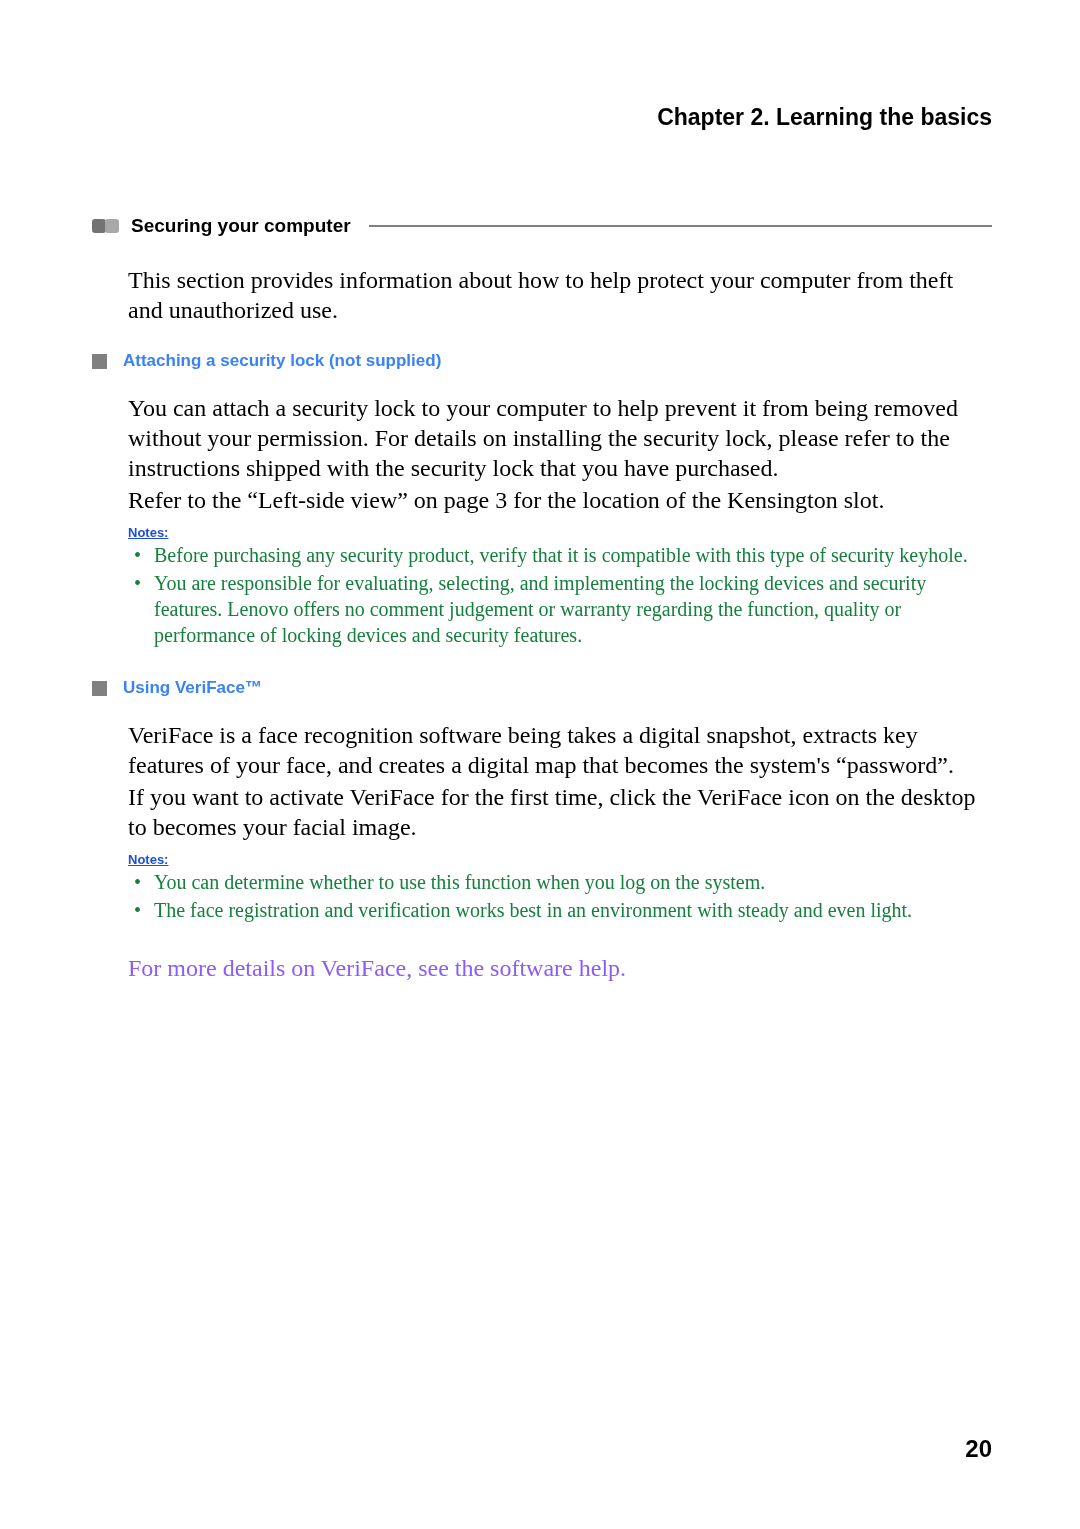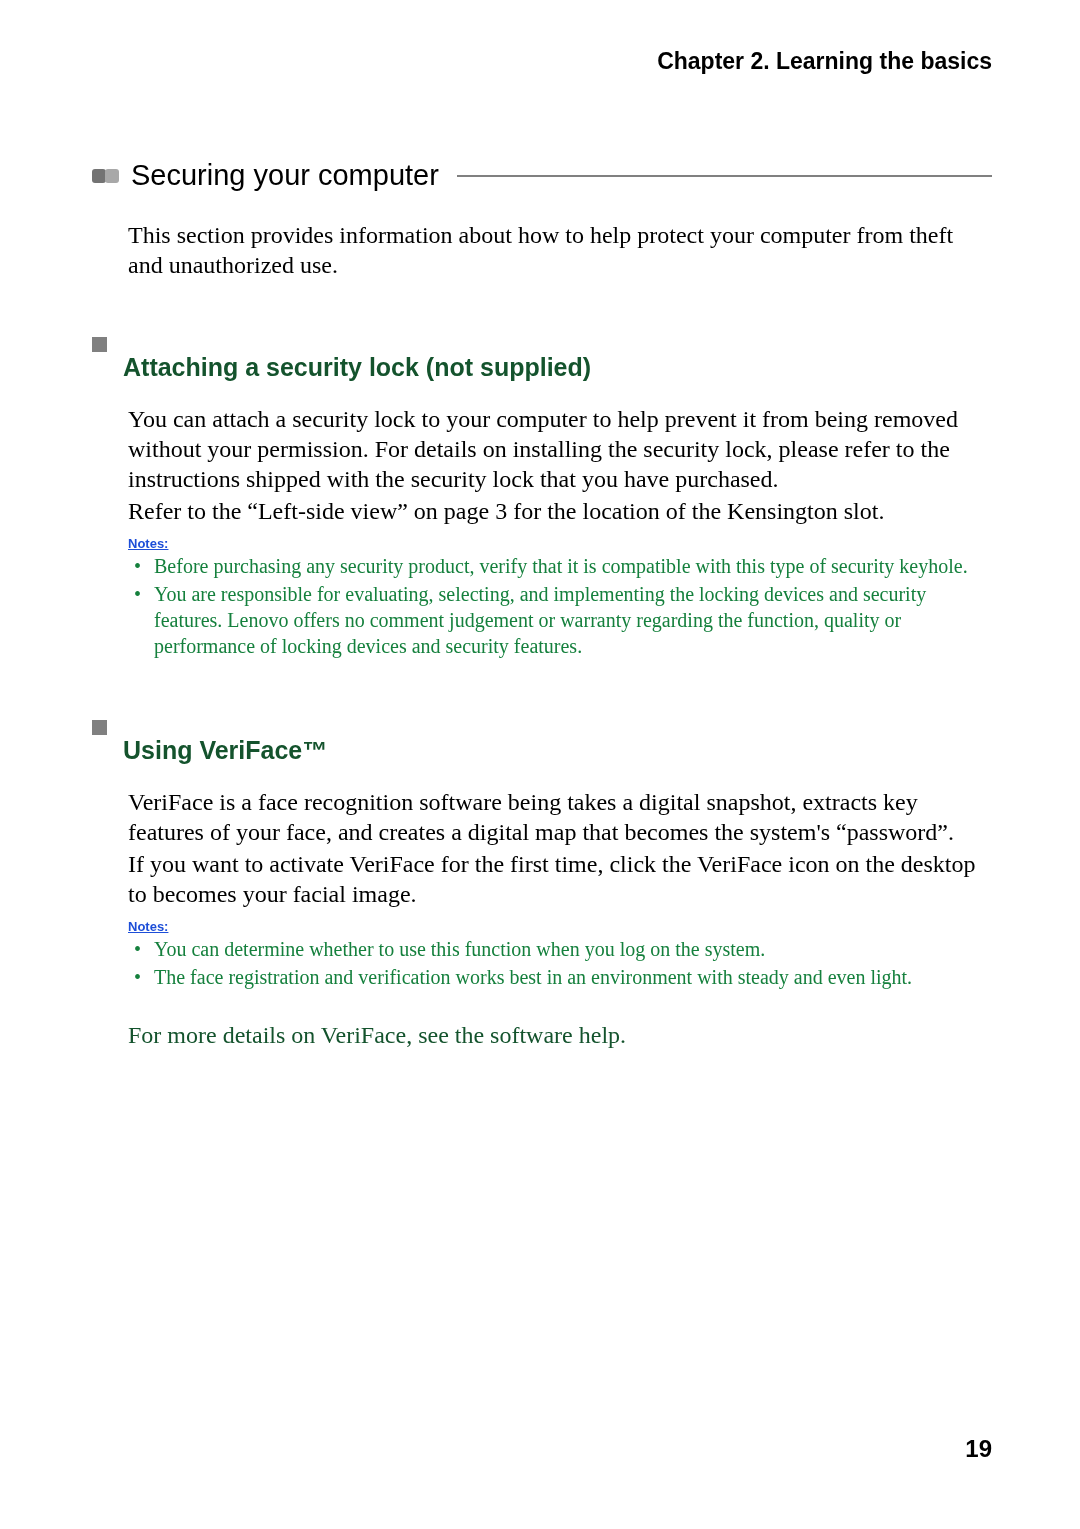--- a/index.html
+++ b/index.html
@@ -5,21 +5,21 @@
     * { margin: 0; padding: 0; box-sizing: border-box; }
     body {
       width: 1080px;
       height: 1529px;
       background: #fff;
       font-family: Georgia, 'Times New Roman', serif;
       color: #000;
       position: relative;
     }
     .page {
-      padding: 48px 88px 0 92px;
+      padding: 104px 88px 0 92px;
     }
     .chapter-header {
       font-family: Arial, Helvetica, sans-serif;
       font-weight: bold;
       font-size: 23px;
       text-align: right;
       color: #000;
       margin-bottom: 84px;
     }
     .section-row {
@@ -35,22 +35,22 @@
     }
     .sq {
       width: 14px;
       height: 14px;
       border-radius: 3px;
     }
     .sq.dark { background: #737373; }
     .sq.light { background: #a8a8a8; margin-left: -1px; }
     .section-title {
       font-family: Arial, Helvetica, sans-serif;
-      font-weight: normal;
-      font-size: 29px;
+      font-weight: bold;
+      font-size: 19px;
       color: #000;
       white-space: nowrap;
     }
     .section-rule {
       flex: 1;
       height: 2px;
       background: #808080;
       margin-left: 6px;
     }
     .body-text {
@@ -69,23 +69,22 @@
     }
     .subhead-square {
       width: 15px;
       height: 15px;
       background: #808080;
       flex-shrink: 0;
     }
     .subhead-title {
       font-family: Arial, Helvetica, sans-serif;
       font-weight: bold;
-      font-size: 25px;
-      color: #14532d;
-      margin-top: 47px;
+      font-size: 17px;
+      color: #3b82f6;
     }
     .para {
       font-size: 24px;
       line-height: 1.25;
       margin-left: 36px;
       color: #000;
     }
     .para + .para { margin-top: 2px; }
     .notes-block {
       margin-left: 36px;
@@ -117,21 +116,21 @@
       position: absolute;
       left: 6px;
       top: 0;
       font-size: 20px;
     }
     .closing {
       font-size: 24px;
       line-height: 1.25;
       margin-left: 36px;
       margin-top: 18px;
-      color: #14532d;
+      color: #8b5cf6;
     }
     .page-number {
       position: absolute;
       bottom: 66px;
       right: 88px;
       font-family: Arial, Helvetica, sans-serif;
       font-weight: bold;
       font-size: 24px;
       color: #000;
     }
@@ -183,13 +182,13 @@
     <ul class="notes-list">
       <li>You can determine whether to use this function when you log on the system.</li>
       <li>The face registration and verification works best in an environment with steady and even light.</li>
     </ul>
   </div>
 
   <p class="closing">For more details on VeriFace, see the software help.</p>
 
 </div>
 
-<div class="page-number">19</div>
+<div class="page-number">20</div>
 
 </body></html>

